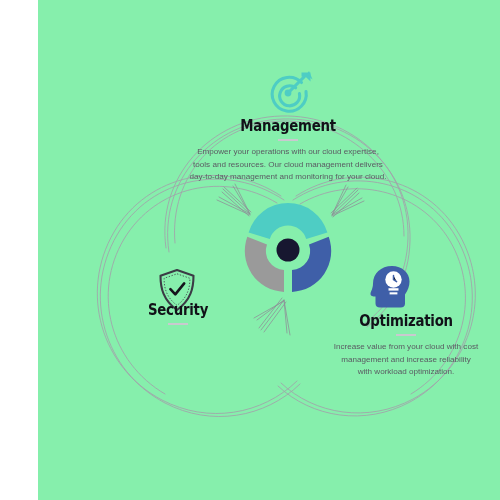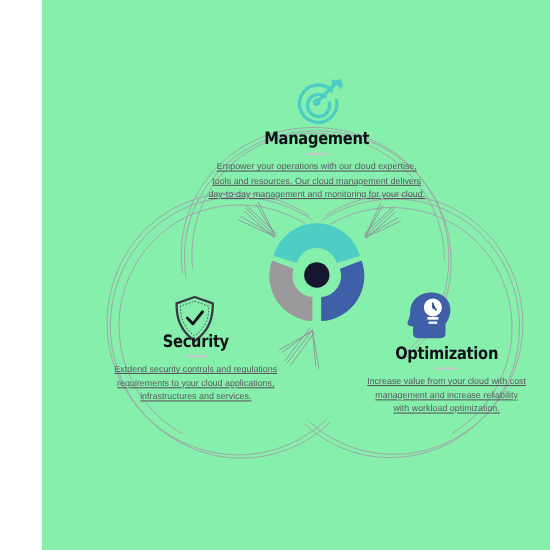--- a/index.html
+++ b/index.html
@@ -49,21 +49,20 @@
     background: #c9c9cf;
     margin: 5px auto 5px auto;
   }
   .body {
     font-family: "Liberation Sans", sans-serif;
     font-size: 8.1px;
     line-height: 1.52;
     color: #5a5a62;
     margin: 0;
     white-space: pre-line;
-    text-decoration: underline;
   }
   
   #sec-management { left: 125px; top: 118px; width: 250px; }
   #sec-security   { left: 40px;  top: 302px; width: 200px; }
   #sec-optimization { left: 268px; top: 313px; width: 200px; }
 </style>
 </head>
 <body>
 
 <div id="stage">
@@ -200,23 +199,20 @@
     <div class="heading">Management</div>
     <div class="rule"></div>
     <div class="body">Empower your operations with our cloud expertise,
 tools and resources. Our cloud management delivers
 day-to-day management and monitoring for your cloud.</div>
   </div>
 
   <div class="txtblock" id="sec-security">
     <div class="heading">Security</div>
     <div class="rule"></div>
-    <div class="body">Extdend security controls and regulations
-requirements to your cloud applications,
-infrastructures and services.</div>
   </div>
 
   <div class="txtblock" id="sec-optimization">
     <div class="heading">Optimization</div>
     <div class="rule"></div>
     <div class="body">Increase value from your cloud with cost
 management and increase reliability
 with workload optimization.</div>
   </div>
 

